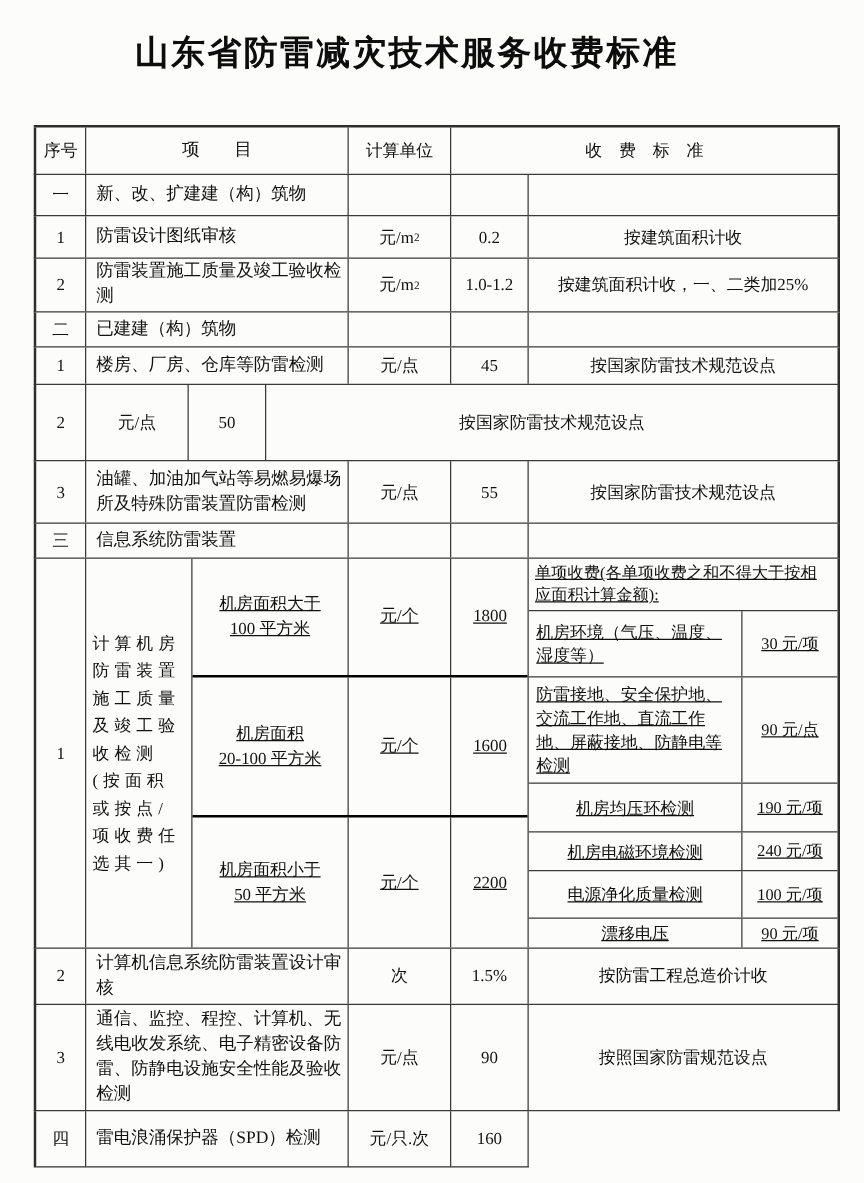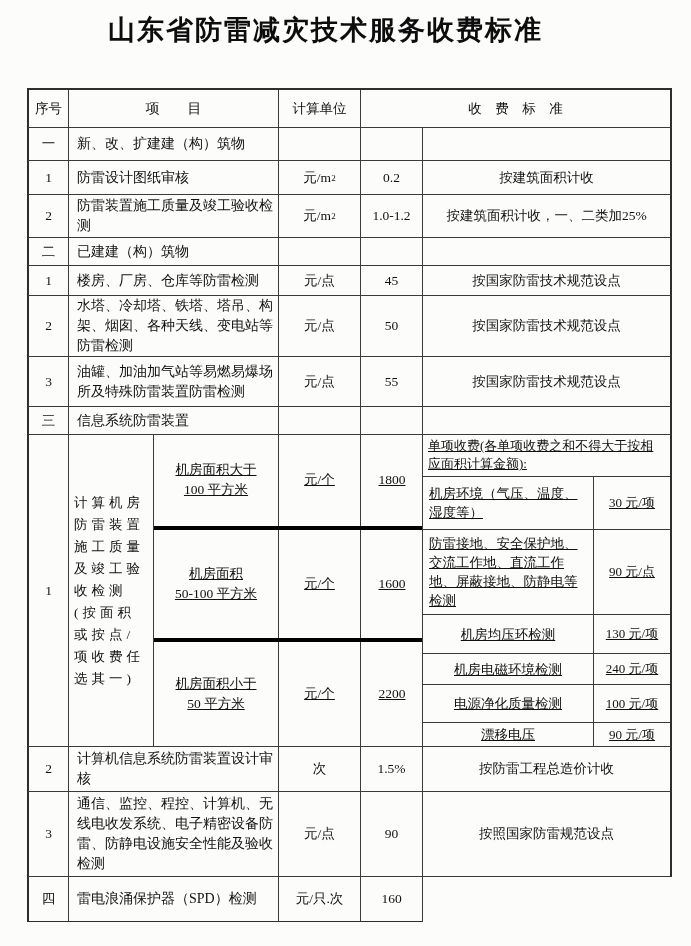--- a/index.html
+++ b/index.html
@@ -3,21 +3,21 @@
 <meta charset="utf-8">
 <style>
   html,body{margin:0;padding:0;}
   body{
     width:691px;height:946px;
     background:#fcfcfa;
     font-family:"Liberation Serif","DejaVu Serif",serif;
     color:#111;
     overflow:hidden;
   }
-  .page{padding-top:12px;}
+  .page{padding-top:24px;}
   .doc-title{
     margin:0 0 0 0;
     text-align:center;
     font-size:27px;
     font-weight:bold;
     letter-spacing:2px;
     color:#0d0d0d;
     transform:translateX(-20px);
   }
   
@@ -52,21 +52,21 @@
   .w-unit{width:82px;flex:none;}
   .w-val{width:62px;flex:none;}
   .w-note{flex:1;}
   sup{font-size:9px;line-height:0;}
   
   .sec .w-item{font-weight:normal;}
   
   .stack{display:flex;flex-direction:column;flex:none;box-sizing:border-box;text-decoration:underline;}
   .mid{width:269px;}
   .rightstack{flex:1;}
-  .mid-row{display:flex;box-sizing:border-box;border-bottom:4px solid #000000;}
+  .mid-row{display:flex;box-sizing:border-box;border-bottom:2px solid #000000;}
   .mid-row.last{border-bottom:none;}
   .mid-row .c-size{width:125px;flex:none;white-space:pre-line;}
   .mid-row .c-unit{width:82px;flex:none;}
   .mid-row .c-val{width:62px;flex:none;border-right:none;}
   .mid{border-right:1px solid #3a3a3a;}
   .sub-head{
     box-sizing:border-box;
     border-bottom:1px solid #3a3a3a;
     padding:2px 5px;
     display:flex;align-items:center;
@@ -148,21 +148,20 @@
     <div class="r" style="height:30px;">
       <div class="c w-no">1</div>
       <div class="c w-item left">楼房、厂房、仓库等防雷检测</div>
       <div class="c w-unit">元/点</div>
       <div class="c w-val">45</div>
       <div class="c w-note last">按国家防雷技术规范设点</div>
     </div>
 
     <div class="r" style="height:61px;">
       <div class="c w-no">2</div>
-      <div class="c w-item left">水塔、冷却塔、铁塔、塔吊、构架、烟囱、各种天线、变电站等防雷检测</div>
       <div class="c w-unit">元/点</div>
       <div class="c w-val">50</div>
       <div class="c w-note last">按国家防雷技术规范设点</div>
     </div>
 
     <div class="r" style="height:50px;">
       <div class="c w-no">3</div>
       <div class="c w-item left">油罐、加油加气站等易燃易爆场所及特殊防雷装置防雷检测</div>
       <div class="c w-unit">元/点</div>
       <div class="c w-val">55</div>
@@ -183,21 +182,21 @@
 
       <div class="stack mid">
         <div class="mid-row" style="height:95px;">
           <div class="c c-size">机房面积大于
 100 平方米</div>
           <div class="c c-unit">元/个</div>
           <div class="c c-val">1800</div>
         </div>
         <div class="mid-row" style="height:113px;">
           <div class="c c-size">机房面积
-50-100 平方米</div>
+20-100 平方米</div>
           <div class="c c-unit">元/个</div>
           <div class="c c-val">1600</div>
         </div>
         <div class="mid-row last" style="height:104px;">
           <div class="c c-size">机房面积小于
 50 平方米</div>
           <div class="c c-unit">元/个</div>
           <div class="c c-val">2200</div>
         </div>
       </div>
@@ -207,21 +206,21 @@
         <div class="sub-row" style="height:53px;">
           <div class="sub-label">机房环境（气压、温度、湿度等）</div>
           <div class="sub-price">30 元/项</div>
         </div>
         <div class="sub-row" style="height:86px;">
           <div class="sub-label">防雷接地、安全保护地、交流工作地、直流工作地、屏蔽接地、防静电等检测</div>
           <div class="sub-price">90 元/点</div>
         </div>
         <div class="sub-row" style="height:39px;">
           <div class="sub-label ctr">机房均压环检测</div>
-          <div class="sub-price">130 元/项</div>
+          <div class="sub-price">190 元/项</div>
         </div>
         <div class="sub-row" style="height:31px;">
           <div class="sub-label ctr">机房电磁环境检测</div>
           <div class="sub-price">240 元/项</div>
         </div>
         <div class="sub-row" style="height:38px;">
           <div class="sub-label ctr">电源净化质量检测</div>
           <div class="sub-price">100 元/项</div>
         </div>
         <div class="sub-row last" style="height:23px;">

